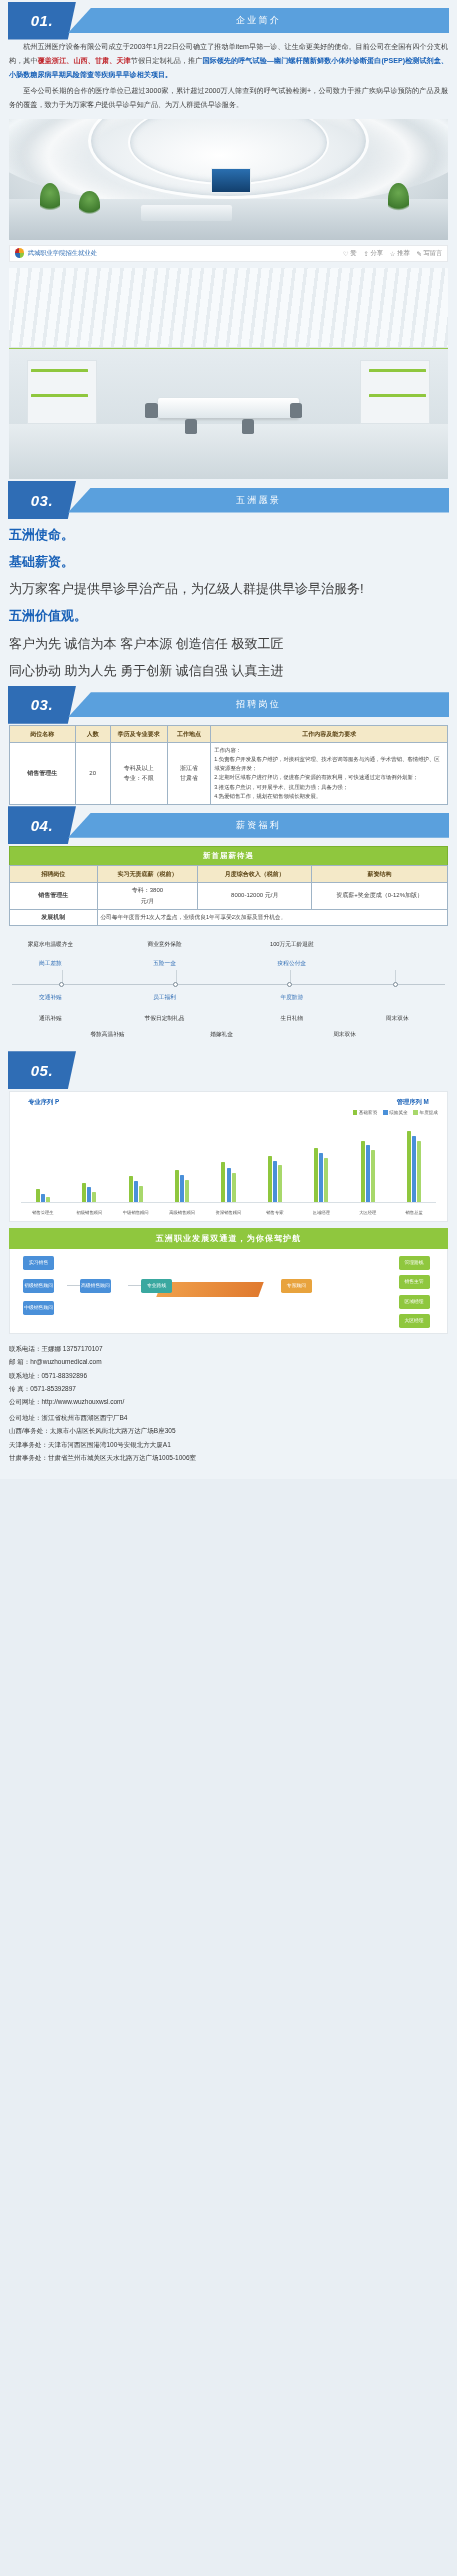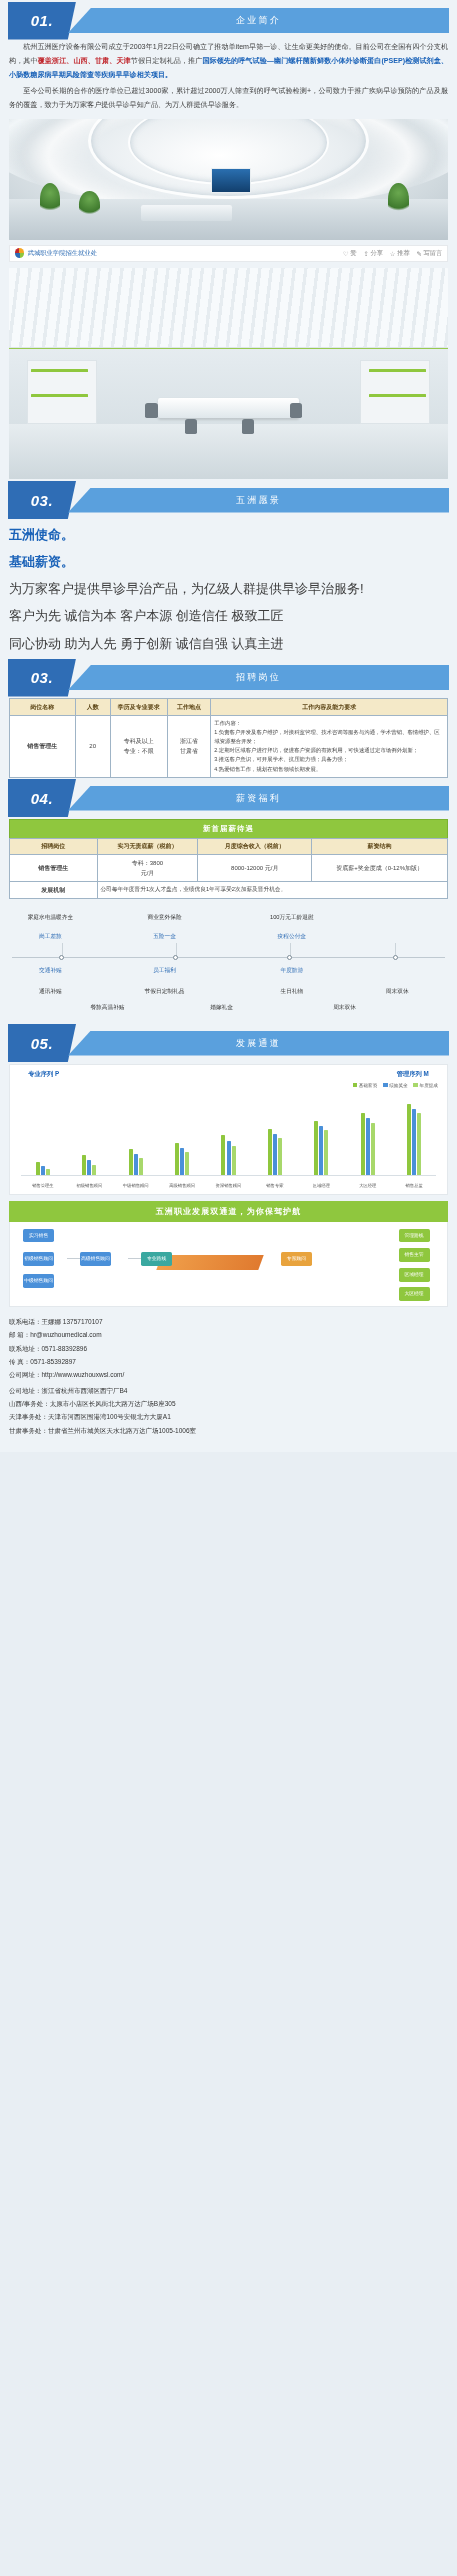--- a/index.html
+++ b/index.html
@@ -347,20 +347,21 @@
 
   <div class="sec-head" style="margin-top:9px">
     <div class="sec-num">03.</div>
     <div class="sec-title">五洲愿景</div>
   </div>
 
   <div class="culture">
     <p class="line lead">五洲使命。</p>
     <p class="line lead">基础薪资。</p>
     <p class="line">为万家客户提供早诊早治产品，为亿级人群提供早诊早治服务!</p>
+    <p class="line lead">五洲价值观。</p>
     <p class="line">客户为先   诚信为本   客户本源   创造信任   极致工匠</p>
     <p class="line">同心协动   助为人先   勇于创新   诚信自强   认真主进</p>
   </div>
 
   <div class="sec-head">
     <div class="sec-num">03.</div>
     <div class="sec-title">招聘岗位</div>
   </div>
 
   <div class="tbl-wrap">
@@ -502,21 +503,20 @@
     <div class="tl-item tl-bot2" style="left:40%;top:96px">
         <div class="t1">婚嫁礼金</div>
       </div>
     <div class="tl-item tl-bot2" style="left:68%;top:96px">
         <div class="t1">周末双休</div>
       </div>
   </div>
 
   <div class="sec-head" style="margin-top:20.5px">
     <div class="sec-num">05.</div>
-    <div class="sec-title">发展通道</div>
   </div>
 
   <div class="chart-card">
     <div class="chart-heads">
       <span>专业序列 P</span>
       <span>管理序列 M</span>
     </div>
     <div class="chart-area">
       <div class="legend">
         <span><i style="background:#8fc73e"></i><b style="font-weight:normal">基础薪资</b></span>

